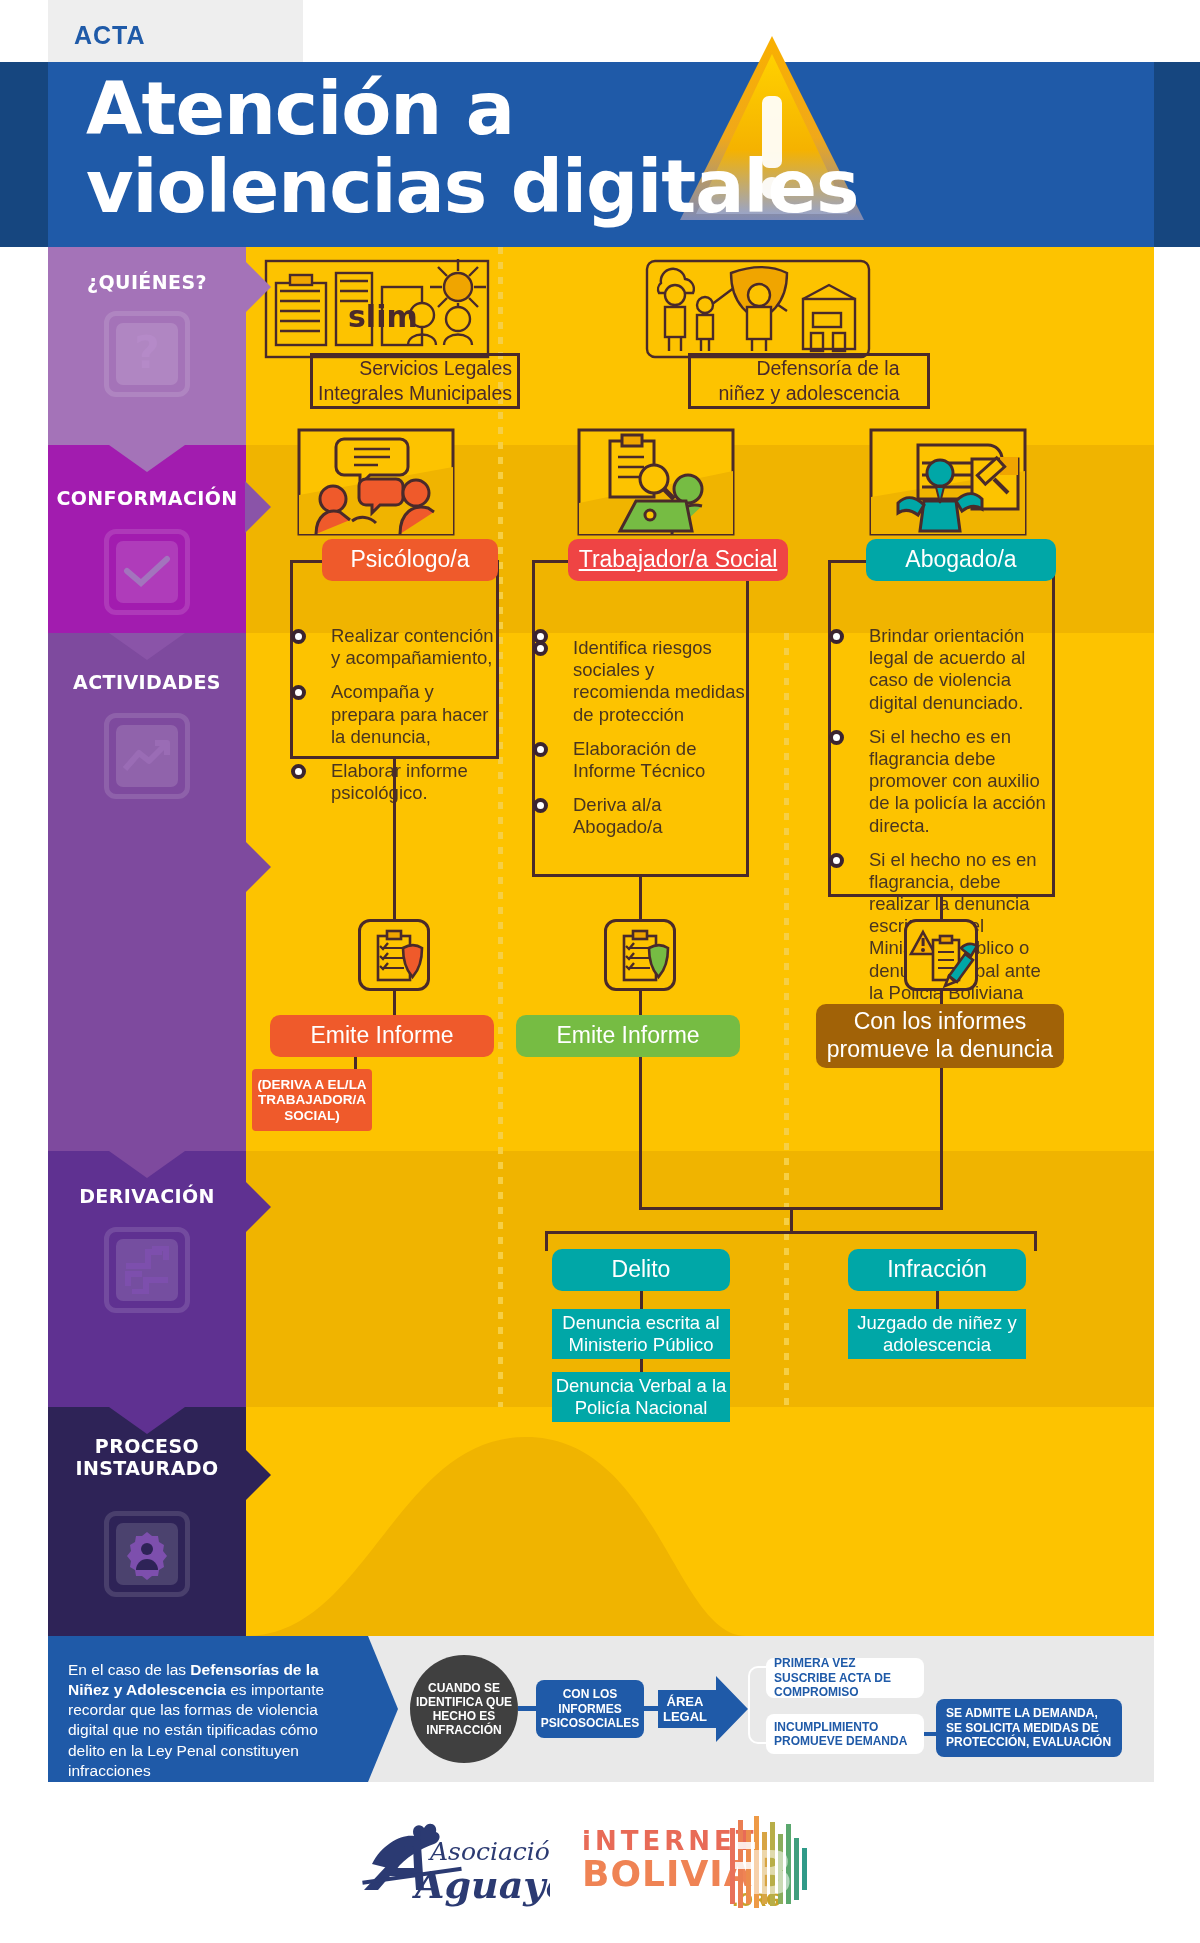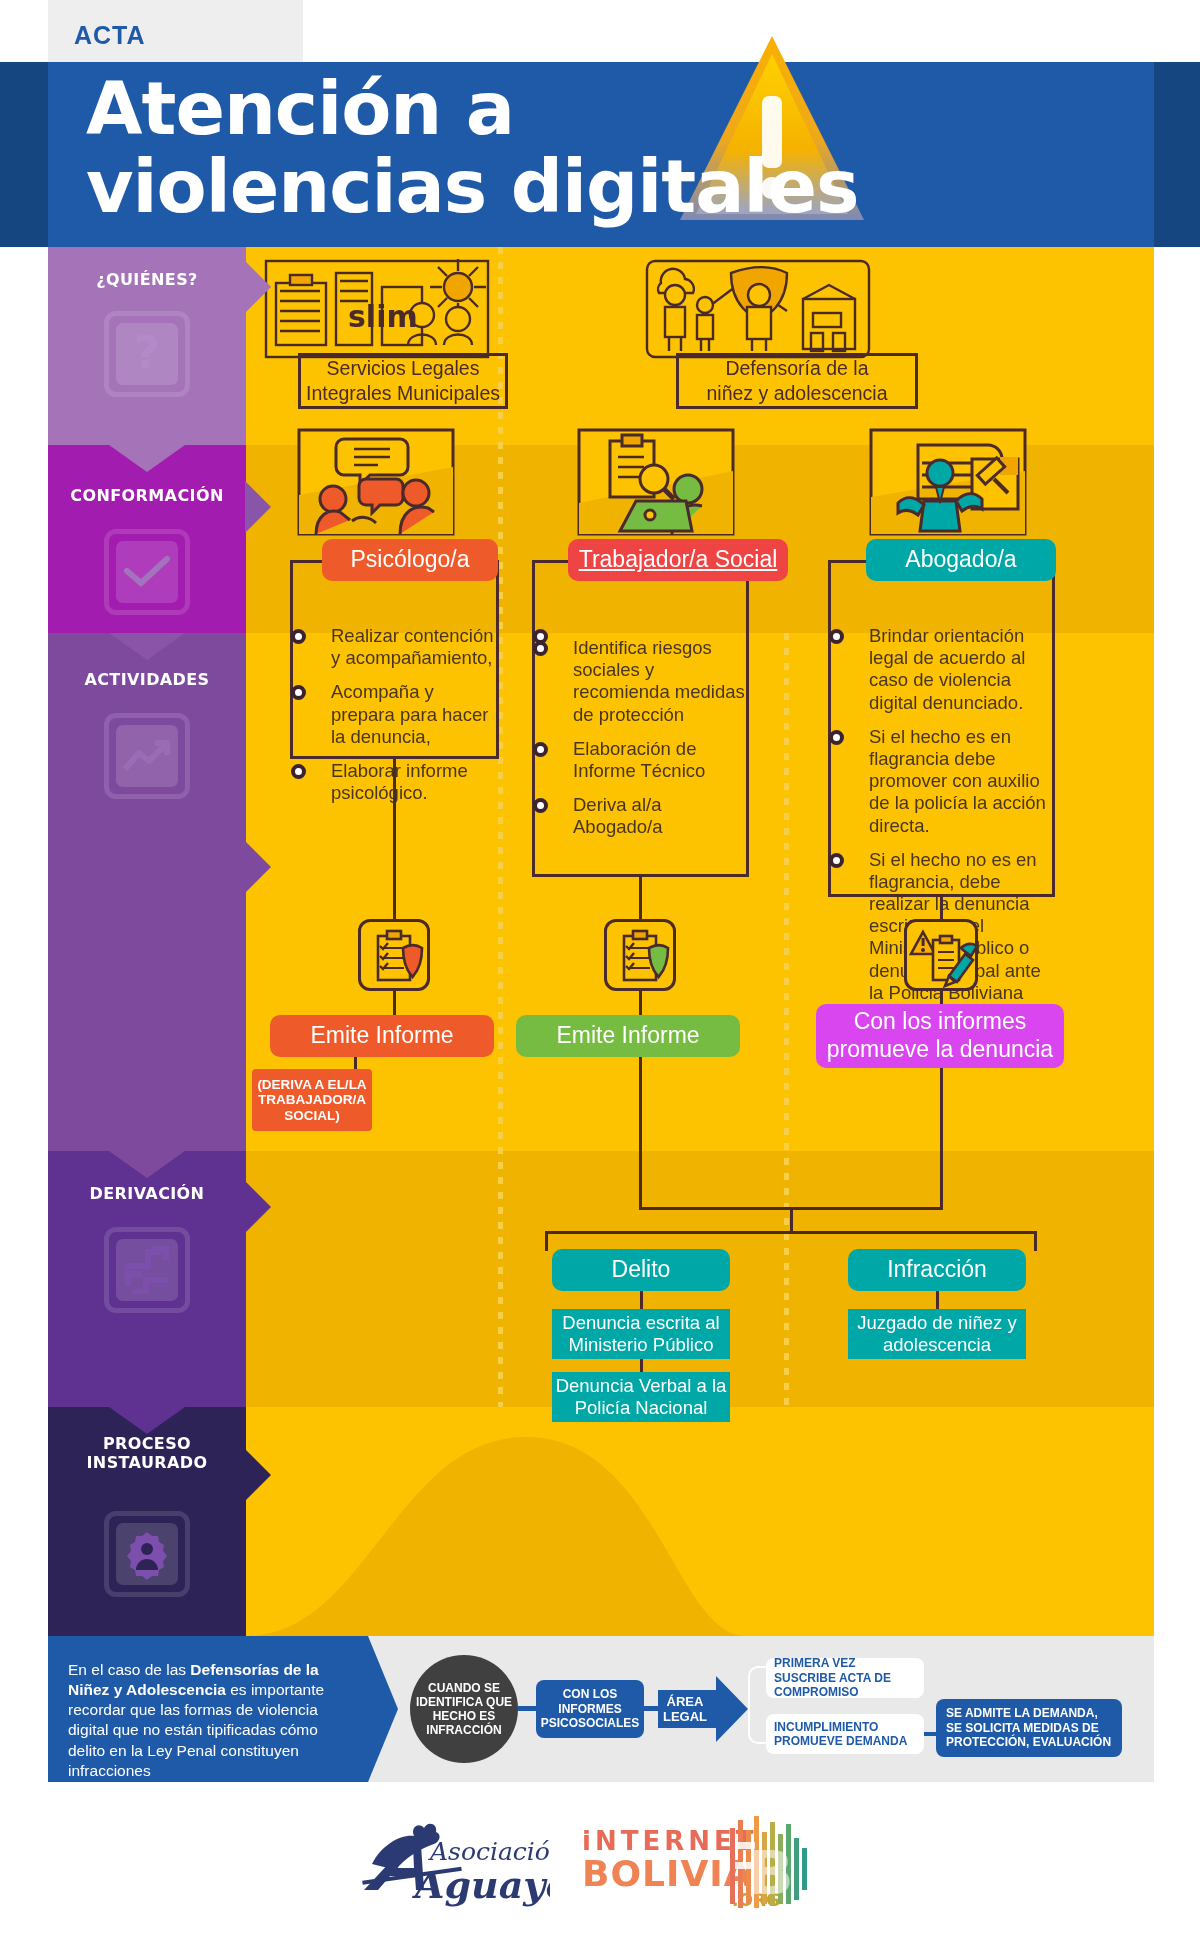--- a/index.html
+++ b/index.html
@@ -51,21 +51,21 @@
     width:0;height:0; border-left:38px solid transparent; border-right:38px solid transparent;
     z-index:5;
   }
   .lseg .arrowr{
     position:absolute; right:-25px; width:0;height:0;
     border-top:26px solid transparent; border-bottom:26px solid transparent;
     z-index:6;
   }
   .lseg .ltitle{
     position:absolute; width:100%; text-align:center; color:#fff;
-    font-weight:bold; font-size:16px; letter-spacing:.4px; line-height:1.18;
+    font-weight:bold; font-size:19px; letter-spacing:.4px; line-height:1.18;
     font-family:"DejaVu Sans", sans-serif;
   }
   .lico{
     position:absolute; left:50%; margin-left:-43px; width:86px; height:86px;
     border:5px solid rgba(255,255,255,.13); border-radius:12px;
   }
   .lico .inner{
     position:absolute; left:7px; top:7px; right:7px; bottom:7px;
     background:rgba(255,255,255,.14); border-radius:7px;
     display:flex; align-items:center; justify-content:center;
@@ -81,23 +81,23 @@
 
   .dotcol{
     position:absolute; top:0; width:5px; background-image:
       repeating-linear-gradient(to bottom,#f6cf46 0 7px, transparent 7px 15px);
   }
 
   
   .swoosh{ position:absolute; left:198px; top:1160px; width:500px; height:229px; overflow:hidden; }
   .orgbox{
     position:absolute; border:3px solid #4a2a2a; background:transparent;
-    text-align:center; color:#4a2a2a; font-size:19.5px; line-height:1.3;
+    text-align:right; color:#4a2a2a; font-size:19.5px; line-height:1.3;
     font-family:"Liberation Sans", sans-serif;
-    display:flex; align-items:center; justify-content:center;
+    display:flex; align-items:center; justify-content:center;margin-left:12px;
   }
   .pill{
     position:absolute; border-radius:10px; color:#fff; text-align:center;
     display:flex; align-items:center; justify-content:center;
     font-size:23px; line-height:1.2; font-family:"Liberation Sans", sans-serif;
     z-index:4;
   }
   .pill.sq{ border-radius:0; font-size:18.5px; }
   .pill.small{ font-size:13.5px; font-weight:bold; line-height:1.12; border-radius:4px; }
 
@@ -508,21 +508,21 @@
         </g>
       </svg>
     </div>
 
     <div class="stem" style="left:147px;top:744px;height:26px;"></div>
     <div class="stem" style="left:393px;top:744px;height:26px;"></div>
     <div class="stem" style="left:694px;top:744px;height:26px;"></div>
 
     <div class="pill" style="left:24px;top:768px;width:224px;height:42px;background:#ef5a2b;">Emite Informe</div>
     <div class="pill" style="left:270px;top:768px;width:224px;height:42px;background:#76bc43;">Emite Informe</div>
-    <div class="pill" style="left:570px;top:757px;width:248px;height:64px;background:#d946ef;">Con los informes promueve la denuncia</div>
+    <div class="pill" style="left:570px;top:757px;width:248px;height:64px;background:#a16207;">Con los informes promueve la denuncia</div>
 
     <div class="stem" style="left:108px;top:808px;height:18px;"></div>
     <div class="pill small" style="left:6px;top:822px;width:120px;height:62px;background:#ef5a2b;">(DERIVA A EL/LA TRABAJADOR/A SOCIAL)</div>
 
     <div class="stem" style="left:393px;top:810px;height:152px;"></div>
     <div class="stem" style="left:694px;top:821px;height:141px;"></div>
 
     <div class="hline" style="left:393px;top:960px;width:304px;"></div>
     <div class="stem" style="left:544px;top:960px;height:26px;"></div>
     <div class="hline" style="left:299px;top:984px;width:492px;"></div>

